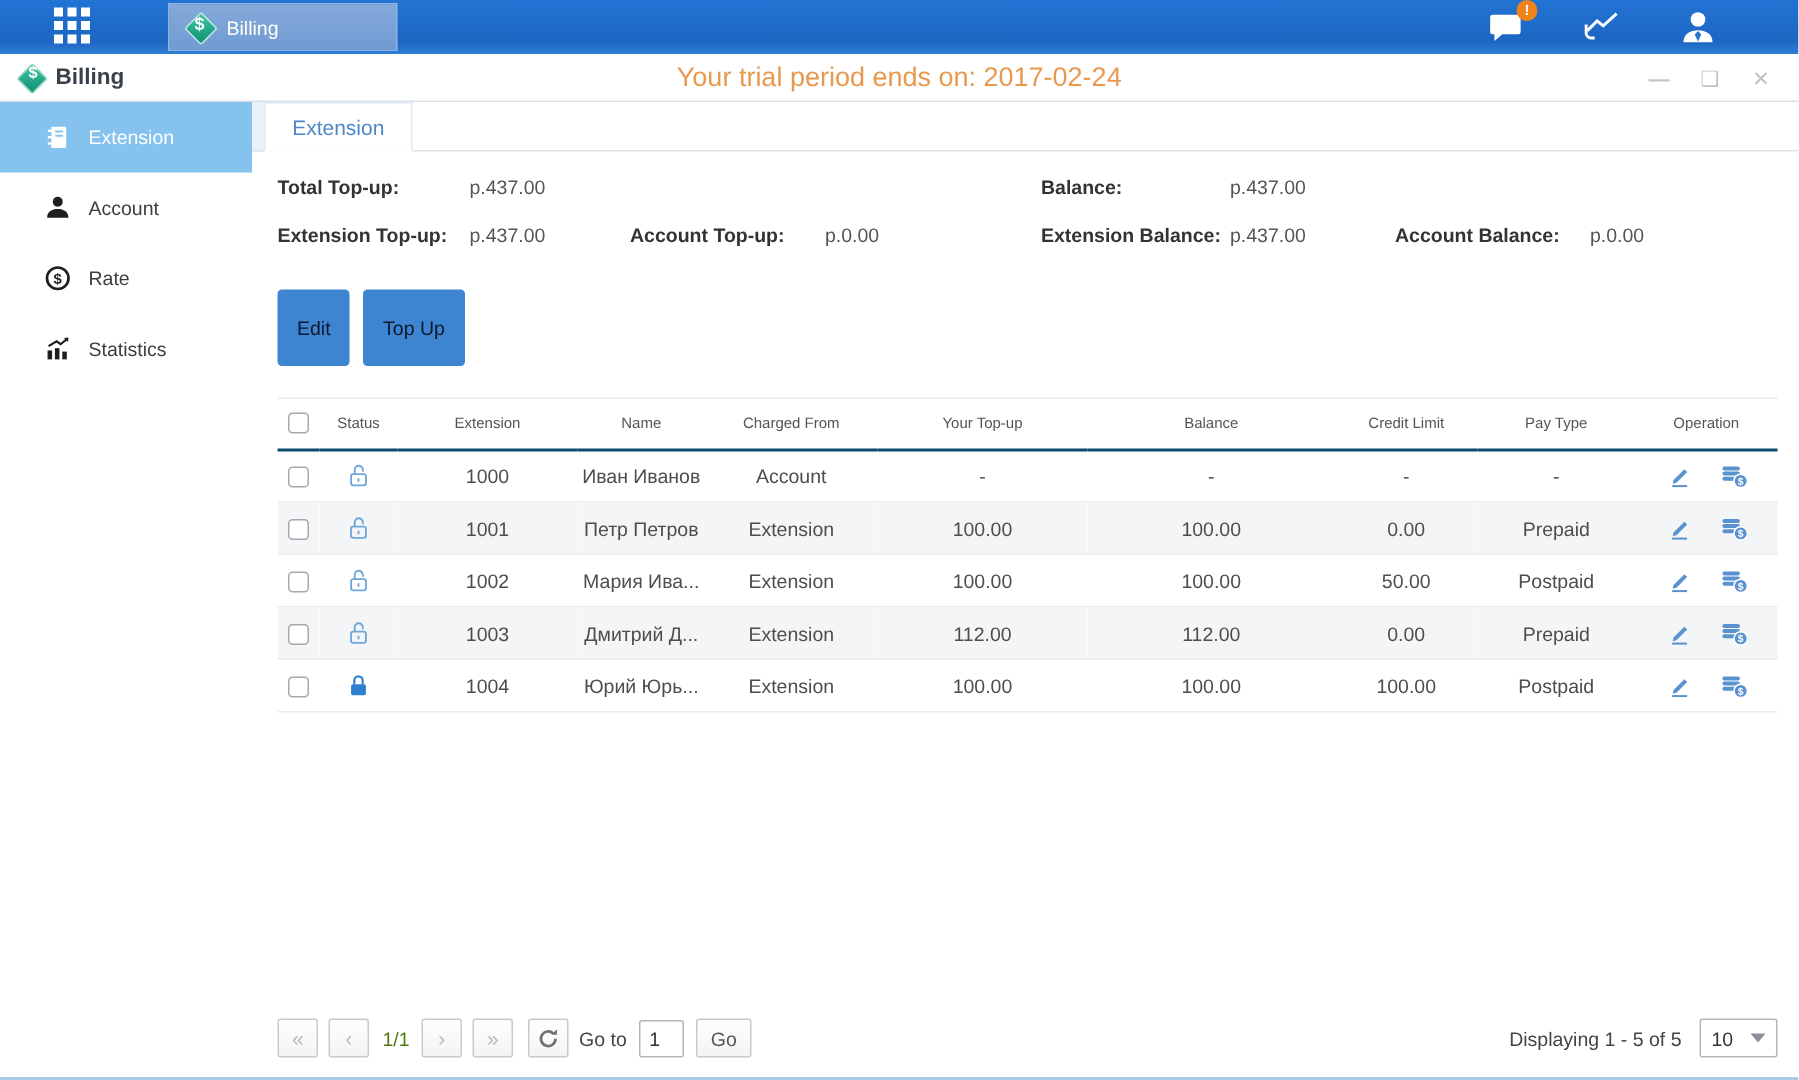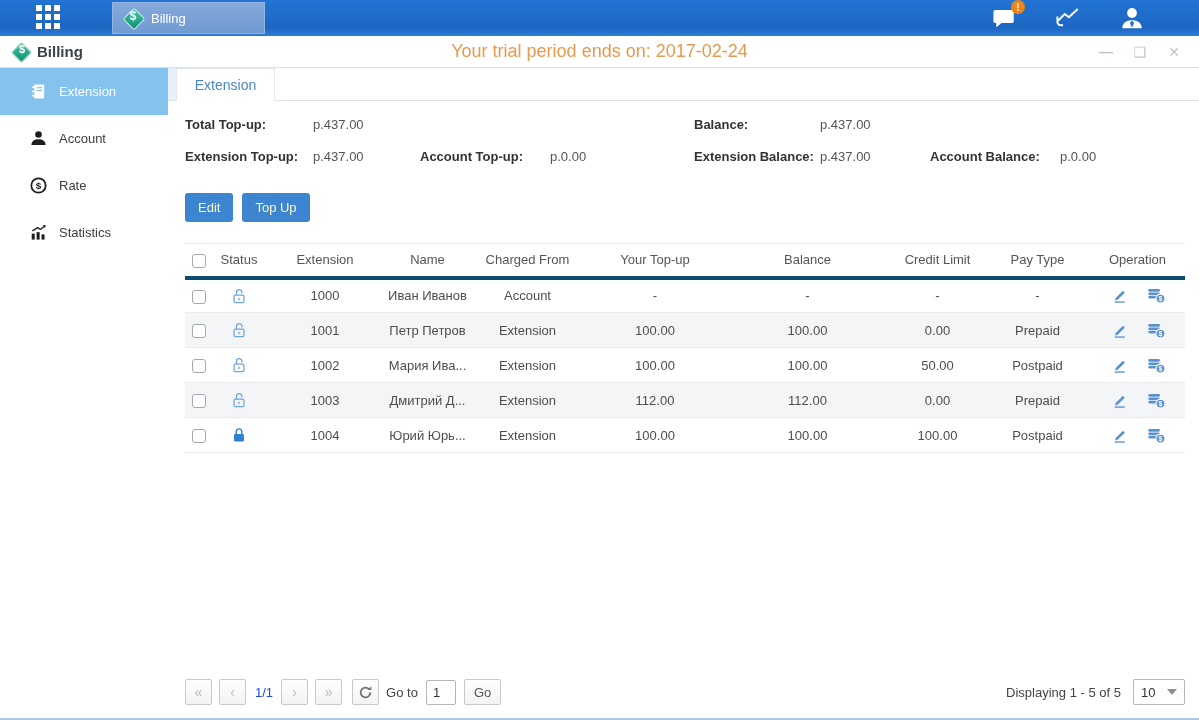--- a/index.html
+++ b/index.html
@@ -67,45 +67,45 @@
 
   
   .summary { position:relative; height:78px; margin:0 14px 0 17px; flex:0 0 78px; }
   .s-item { position:absolute; font-size:13px; white-space:nowrap; }
   .s-label { font-weight:bold; color:#333; }
   .s-value { color:#555; }
   .r1 { top:16px; } .r2 { top:48px; }
 
   
   .actions { margin:14px 0 0 17px; display:flex; gap:9px; flex:0 0 auto; }
-  .btn { background:var(--accent-blue); color:#fef9c3; border:none; font-size:13px;
-         padding:7px 13px; border-radius:3px; cursor:pointer; font-family:inherit; }
+  .btn { background:var(--accent-blue); color:#0f172a; border:none; font-size:13px;
+         padding:18px 13px; border-radius:3px; cursor:pointer; font-family:inherit; }
 
   
   .grid-table { width:1000px; margin:21px 14px 0 17px; border-collapse:collapse; table-layout:fixed; }
-  .grid-table th { font-weight:normal; color:#555; font-size:13px; height:34px;
-                   border-top:1px solid #e6eaed; border-bottom:4px solid #0c4a6e; text-align:center; }
+  .grid-table th { font-weight:normal; color:#555; font-size:10px; height:34px;
+                   border-top:1px solid #e6eaed; border-bottom:2px solid #0c4a6e; text-align:center; }
   .grid-table td { height:35px; font-size:13px; color:#4d4d4d; text-align:center;
                    border-bottom:1px solid #ececec; white-space:nowrap; overflow:hidden; }
   .grid-table tbody tr:nth-child(even) { background:#f4f5f6; }
   .cb { display:inline-block; width:14px; height:14px; border:1px solid #a3a9ae; border-radius:3px;
         background:#fff; cursor:pointer; vertical-align:middle; }
   .lock svg { width:18px; height:18px; color:#6fa7dc; vertical-align:middle; }
   .lock .closed { display:none; }
   .lock.lock-locked .closed { display:inline; color:#2e7fd0; }
   .op-icons { display:flex; justify-content:center; gap:18px; align-items:center; }
   .op-icon { width:19px; height:19px; color:var(--icon-blue); cursor:pointer; }
 
   
   .pagination { margin-top:auto; flex:0 0 auto; display:flex; align-items:center;
                 padding:0 14px 13px 17px; font-size:13px; color:#444; }
   .pg-btn { width:27px; height:26px; border:1px solid #c9c9c9; border-radius:2px;
             background:linear-gradient(180deg,#fff,#f3f3f3); display:flex; align-items:center;
             justify-content:center; color:#b9b9b9; font-size:14px; cursor:pointer; margin-right:7px; }
-  .pg-label { margin:0 8px 0 2px; color:#1d4ed8; }
+  .pg-label { margin:0 8px 0 2px; color:#4d7c0f; }
   .goto-label { margin:0 8px 0 0; }
   .goto-input { width:30px; height:25px; border:1px solid #b5b5b5; border-radius:2px;
                 font-size:13px; text-align:left; padding-left:6px; font-family:inherit; color:#333; }
   .go-btn { margin-left:8px; height:26px; padding:0 9px; border:1px solid #c9c9c9; border-radius:2px;
             background:linear-gradient(180deg,#fff,#f3f3f3); font-size:13px; color:#555;
             cursor:pointer; font-family:inherit; }
   .pg-right { margin-left:auto; display:flex; align-items:center; gap:12px; }
   .page-size { width:52px; height:26px; border:1px solid #b5b5b5; border-radius:2px;
                display:flex; align-items:center; padding:0 7px; cursor:pointer; color:#333;
                justify-content:space-between; background:#fff; }

